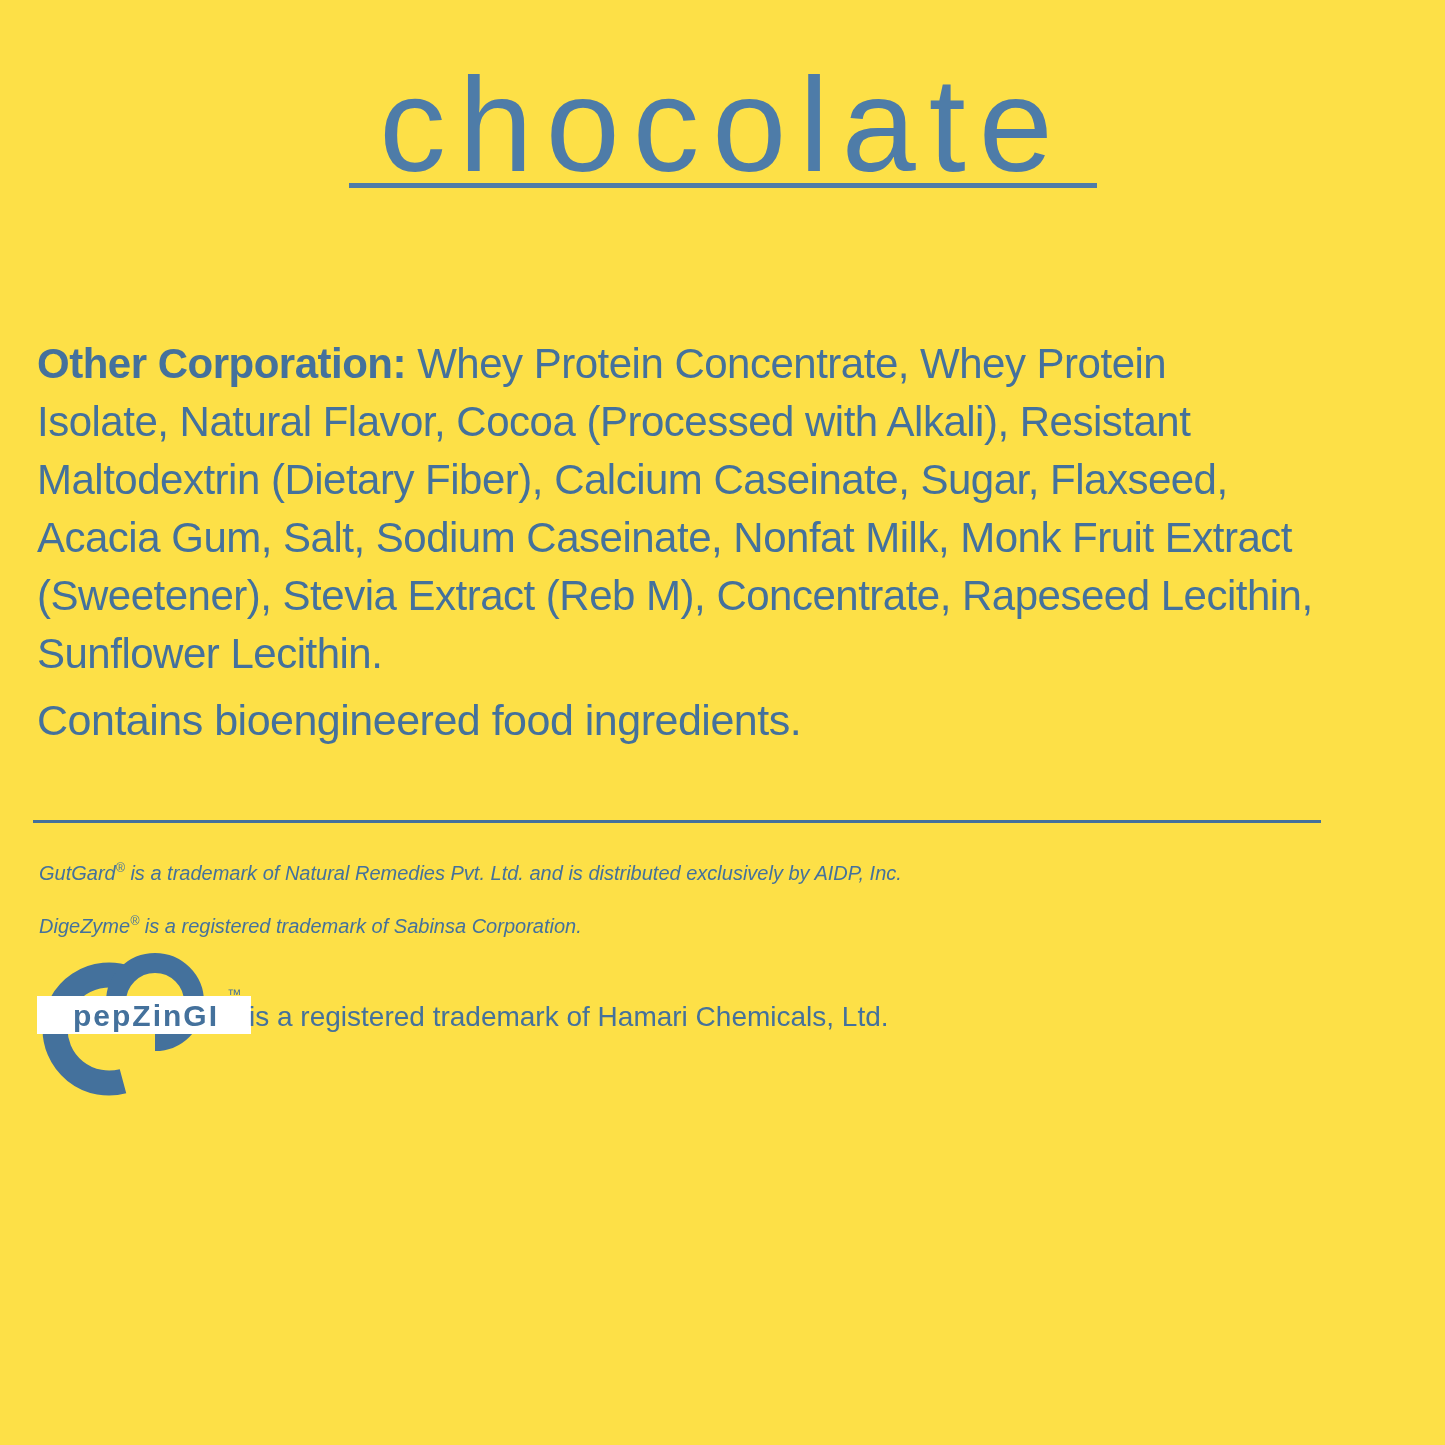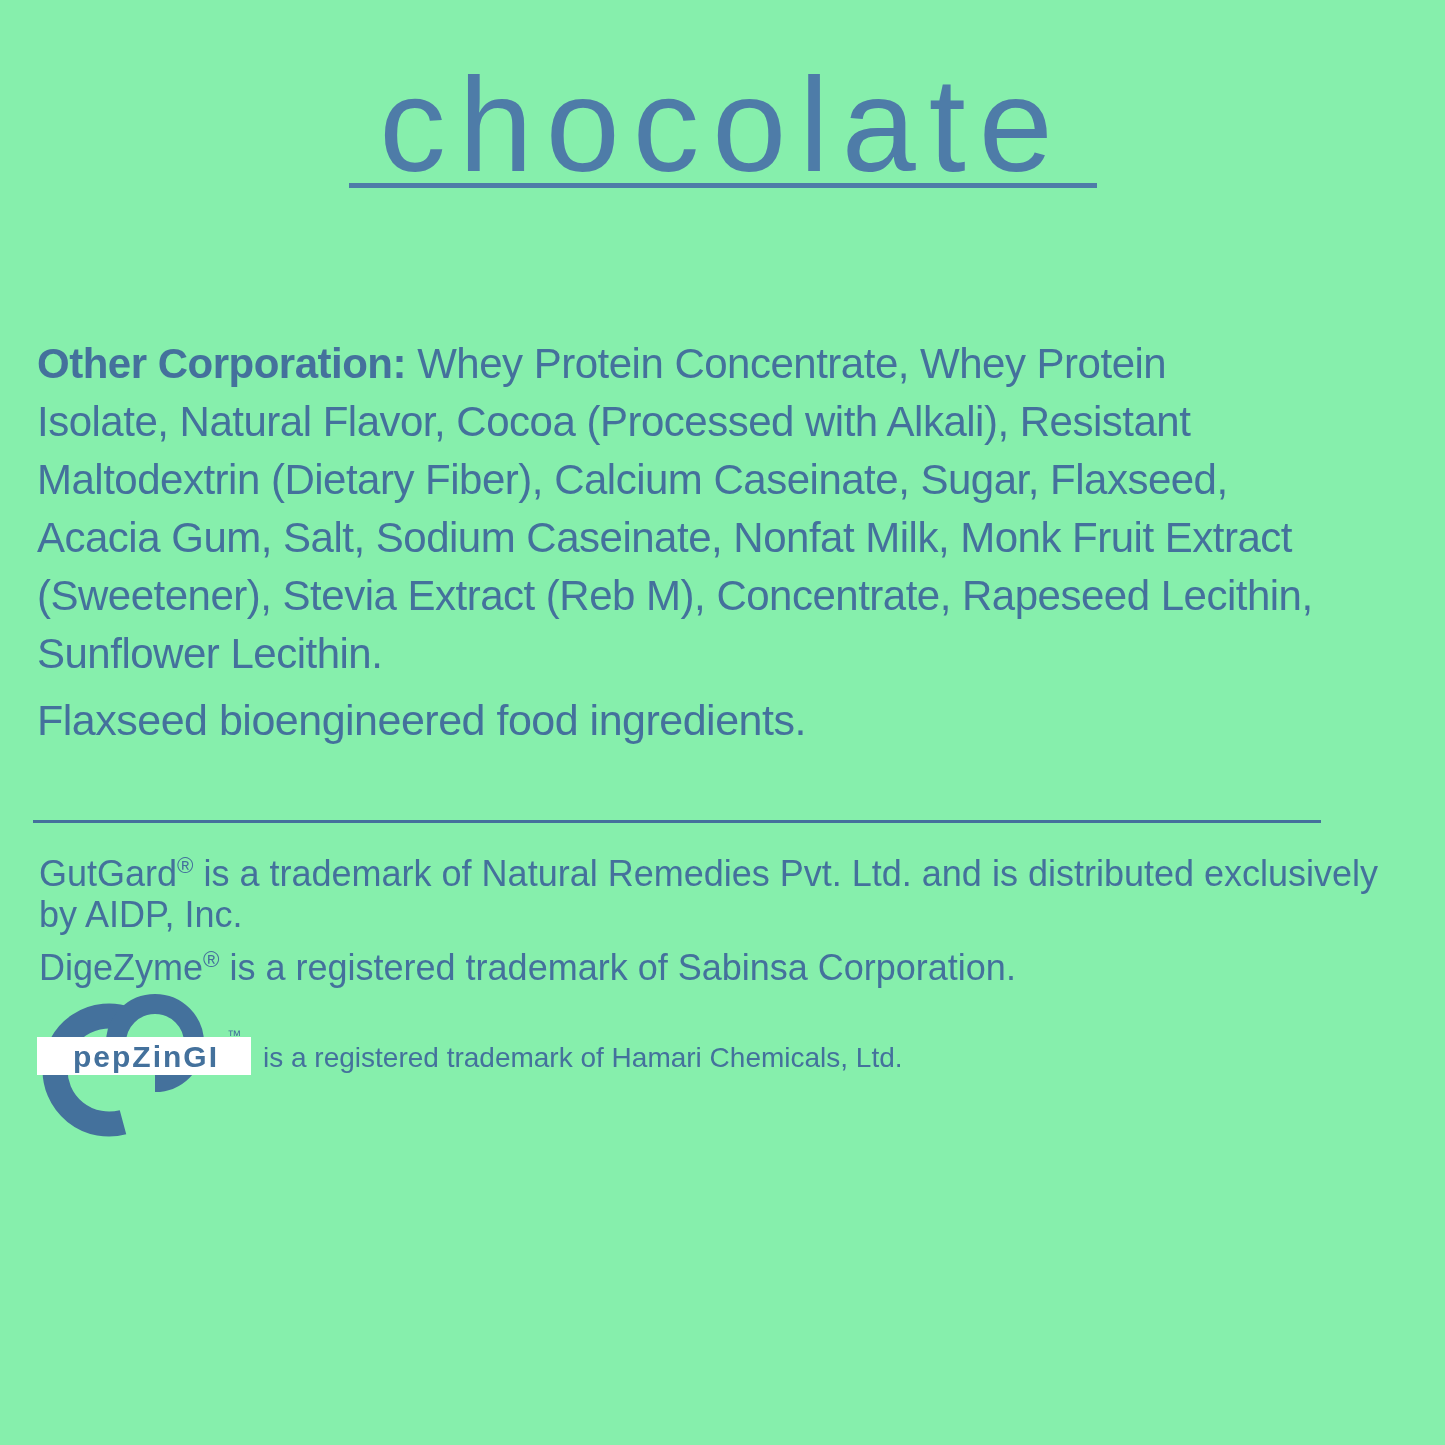--- a/index.html
+++ b/index.html
@@ -1,19 +1,19 @@
 <!DOCTYPE html>
 <html><head>
 <meta charset="utf-8">
 <style>
   html,body{margin:0;padding:0;background:#ffffff;}
   .page{
     position:relative;
     width:1445px;height:1445px;
-    background:#86efac;
+    background:#fde047;
     font-family:"Liberation Sans",sans-serif;
     color:#44719C;
     overflow:hidden;
   }
   
   .flavor-header{padding-top:58px;text-align:center;}
   .flavor-title{
     margin:0;
     font-size:133px;
     line-height:135px;
@@ -58,36 +58,37 @@
     letter-spacing:-0.5px;
   }
   .footer-divider{
     margin:73px 0 0 -4px;
     width:1288px;
     border:none;
     border-top:3px solid #44719C;
   }
   .tm-line{
     margin:30px 0 0 2px;
-    font-size:36px;
+    font-size:20px;
     line-height:41px;
     letter-spacing:0px;
+    font-style:italic;
   }
   .tm-line.second{margin-top:12px;}
   .tm-line sup{font-size:62%;vertical-align:super;line-height:0;}
   
   .pepzin-row{
     position:relative;
     margin-top:2px;
     height:150px;
   }
   .pepzin-logo{position:absolute;left:0;top:0;}
   .pepzin-text{
     position:absolute;
-    left:226px;top:53px;
+    left:212px;top:53px;
     font-size:28px;
     line-height:30px;
     white-space:nowrap;
   }
 </style>
 </head>
 <body>
 
 <div class="page">
 
@@ -101,21 +102,21 @@
     <p class="ingredients">
       <span class="line"><b>Other Corporation: </b><span>Whey Protein Concentrate, Whey Protein</span></span>
       <span class="line">Isolate, Natural Flavor, Cocoa (Processed with Alkali), Resistant</span>
       <span class="line">Maltodextrin (Dietary Fiber), Calcium Caseinate, Sugar, Flaxseed,</span>
       <span class="line">Acacia Gum, Salt, Sodium Caseinate, Nonfat Milk, Monk Fruit Extract</span>
       <span class="line">(Sweetener), Stevia Extract (Reb M), Concentrate, Rapeseed Lecithin,</span>
       <span class="line">Sunflower Lecithin.</span>
     </p>
 
 
-    <p class="bio">Flaxseed bioengineered food ingredients.</p>
+    <p class="bio">Contains bioengineered food ingredients.</p>
 
     <hr class="footer-divider">
 
     <p class="tm-line"><span>GutGard</span><sup>®</sup><span> is a trademark of Natural Remedies Pvt. Ltd. and is distributed exclusively by AIDP, Inc.</span></p>
 
     <p class="tm-line second"><span>DigeZyme</span><sup>®</sup><span> is a registered trademark of Sabinsa Corporation.</span></p>
 
     <div class="pepzin-row">
       <svg class="pepzin-logo" width="214" height="150" viewBox="0 0 214 150" xmlns="http://www.w3.org/2000/svg">
         <path d="M90.5 29.3 A54 54 0 1 0 86 132.2" fill="none" stroke="#44719C" stroke-width="25"></path>

